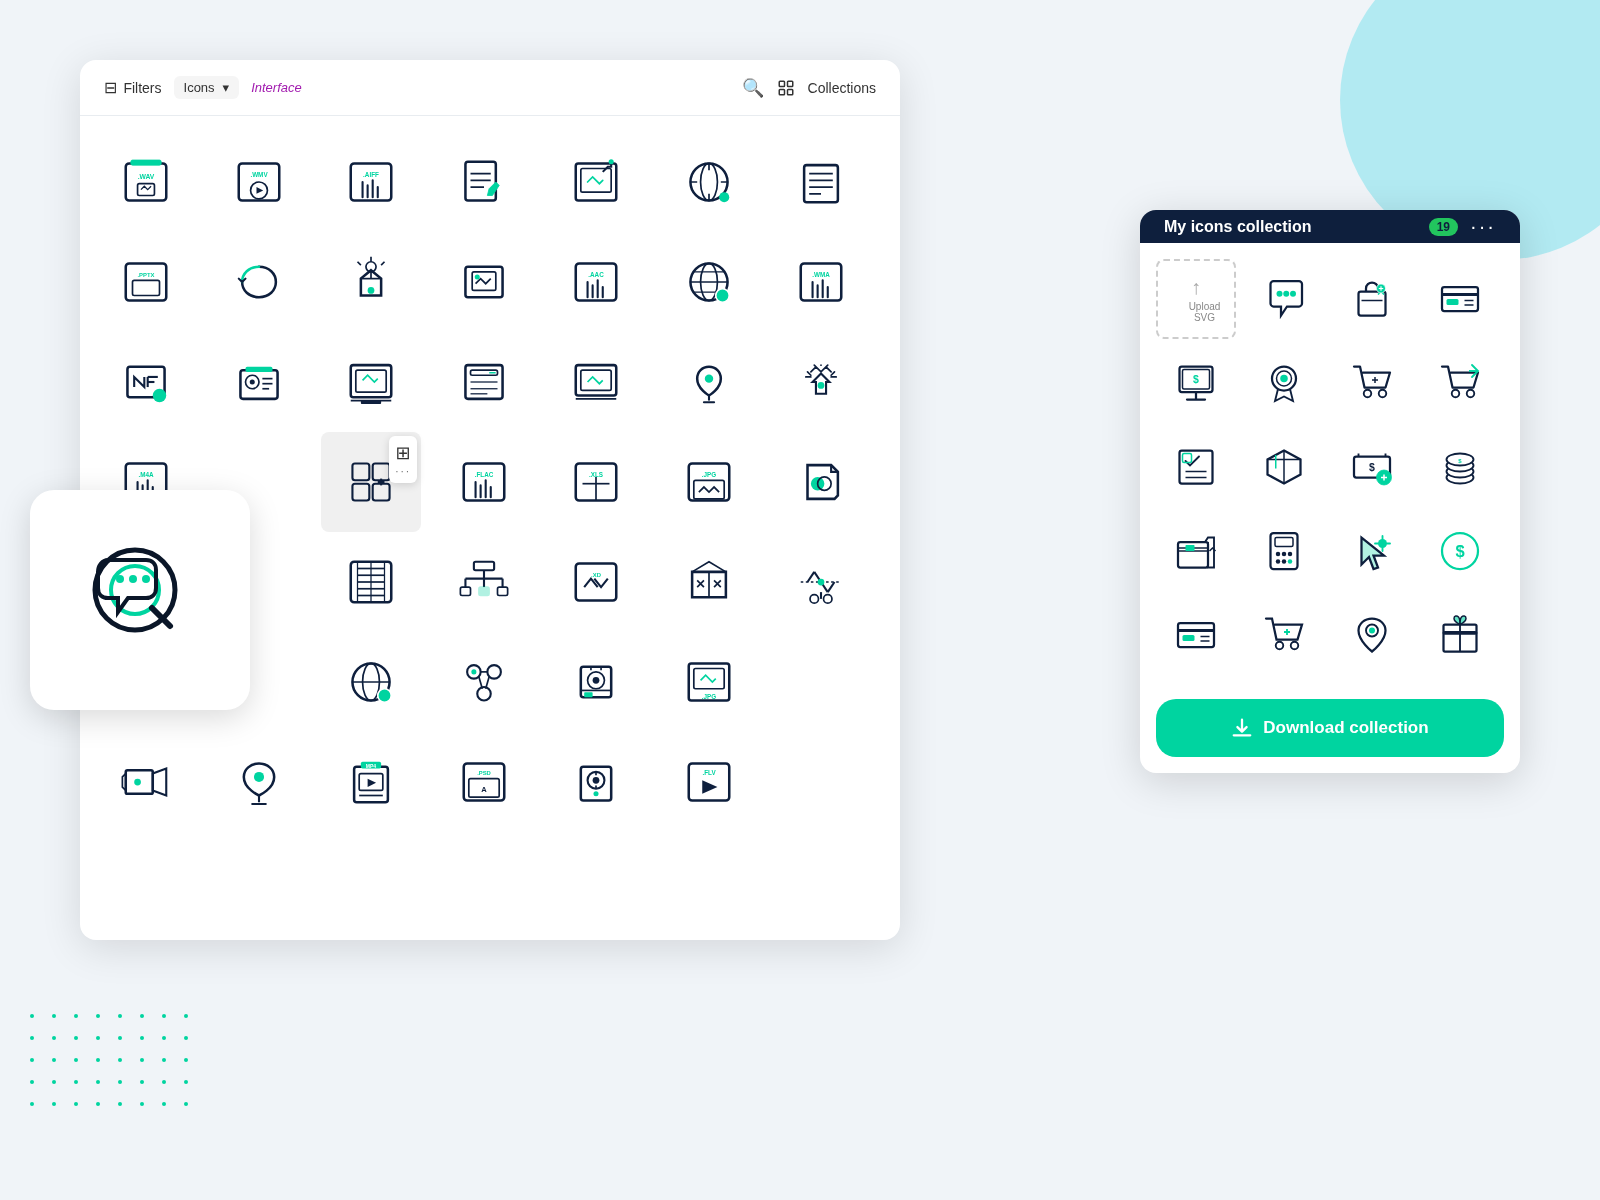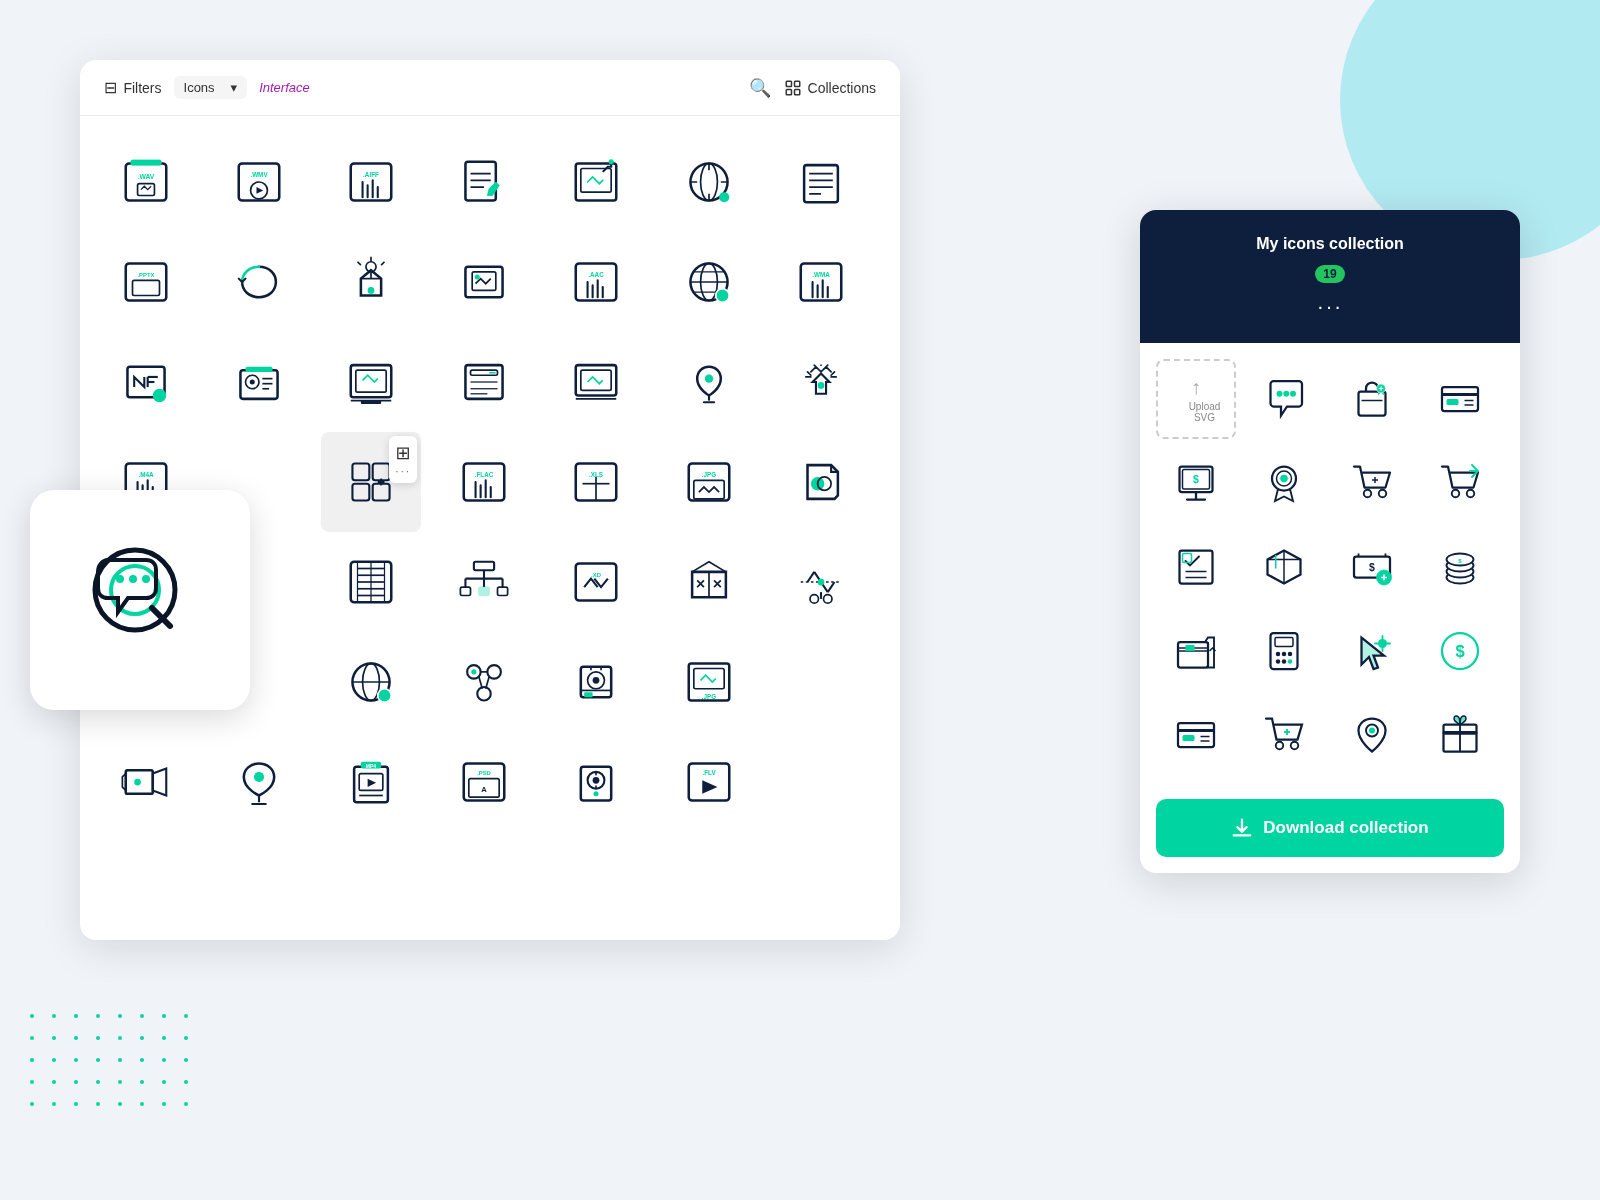--- a/index.html
+++ b/index.html
@@ -72,21 +72,21 @@
       gap: 6px;
       color: #333;
       font-size: 14px;
       font-weight: 500;
       cursor: pointer;
     }
     .filter-icon { font-size: 16px; }
     .toolbar-dropdown {
       display: flex;
       align-items: center;
-      gap: 16px;
+      gap: 8px;
       background: #f5f5f5;
       border-radius: 6px;
       padding: 4px 10px;
       font-size: 13px;
       color: #333;
       cursor: pointer;
     }
     .toolbar-breadcrumb {
       font-size: 13px;
       color: #a21caf;
@@ -97,21 +97,21 @@
     }
     .toolbar-right {
       display: flex;
       align-items: center;
       gap: 8px;
       cursor: pointer;
     }
     .collections-btn {
       display: flex;
       align-items: center;
-      gap: 6px;
+      gap: 13px;
       font-size: 14px;
       color: #333;
       font-weight: 500;
     }
     .search-icon-btn {
       cursor: pointer;
       color: #555;
       font-size: 18px;
     }
 
@@ -179,25 +179,24 @@
       right: 80px;
       width: 380px;
       background: white;
       border-radius: 16px;
       box-shadow: 0 8px 40px rgba(0,0,0,0.15);
       z-index: 5;
       overflow: hidden;
     }
     .panel-header {
       background: #0e1f3d;
-      padding: 25px 24px;
+      padding: 5px 24px;
       display: flex;
       align-items: center;
       gap: 12px;
-      flex-direction: column;
     }
     .panel-title {
       color: white;
       font-size: 16px;
       font-weight: 600;
       flex: 1;
     }
     .panel-count {
       background: #22c55e;
       color: #0e1f3d;
@@ -251,21 +250,21 @@
       font-size: 20px;
       color: #aaa;
     }
 
     
     .download-btn {
       margin: 8px 16px 16px;
       background: #00d4a0;
       color: white;
       border: none;
-      border-radius: 10px;
+      border-radius: 20px;
       width: calc(100% - 32px);
       padding: 18px;
       font-size: 17px;
       font-weight: 600;
       cursor: pointer;
       display: flex;
       align-items: center;
       justify-content: center;
       gap: 10px;
     }

